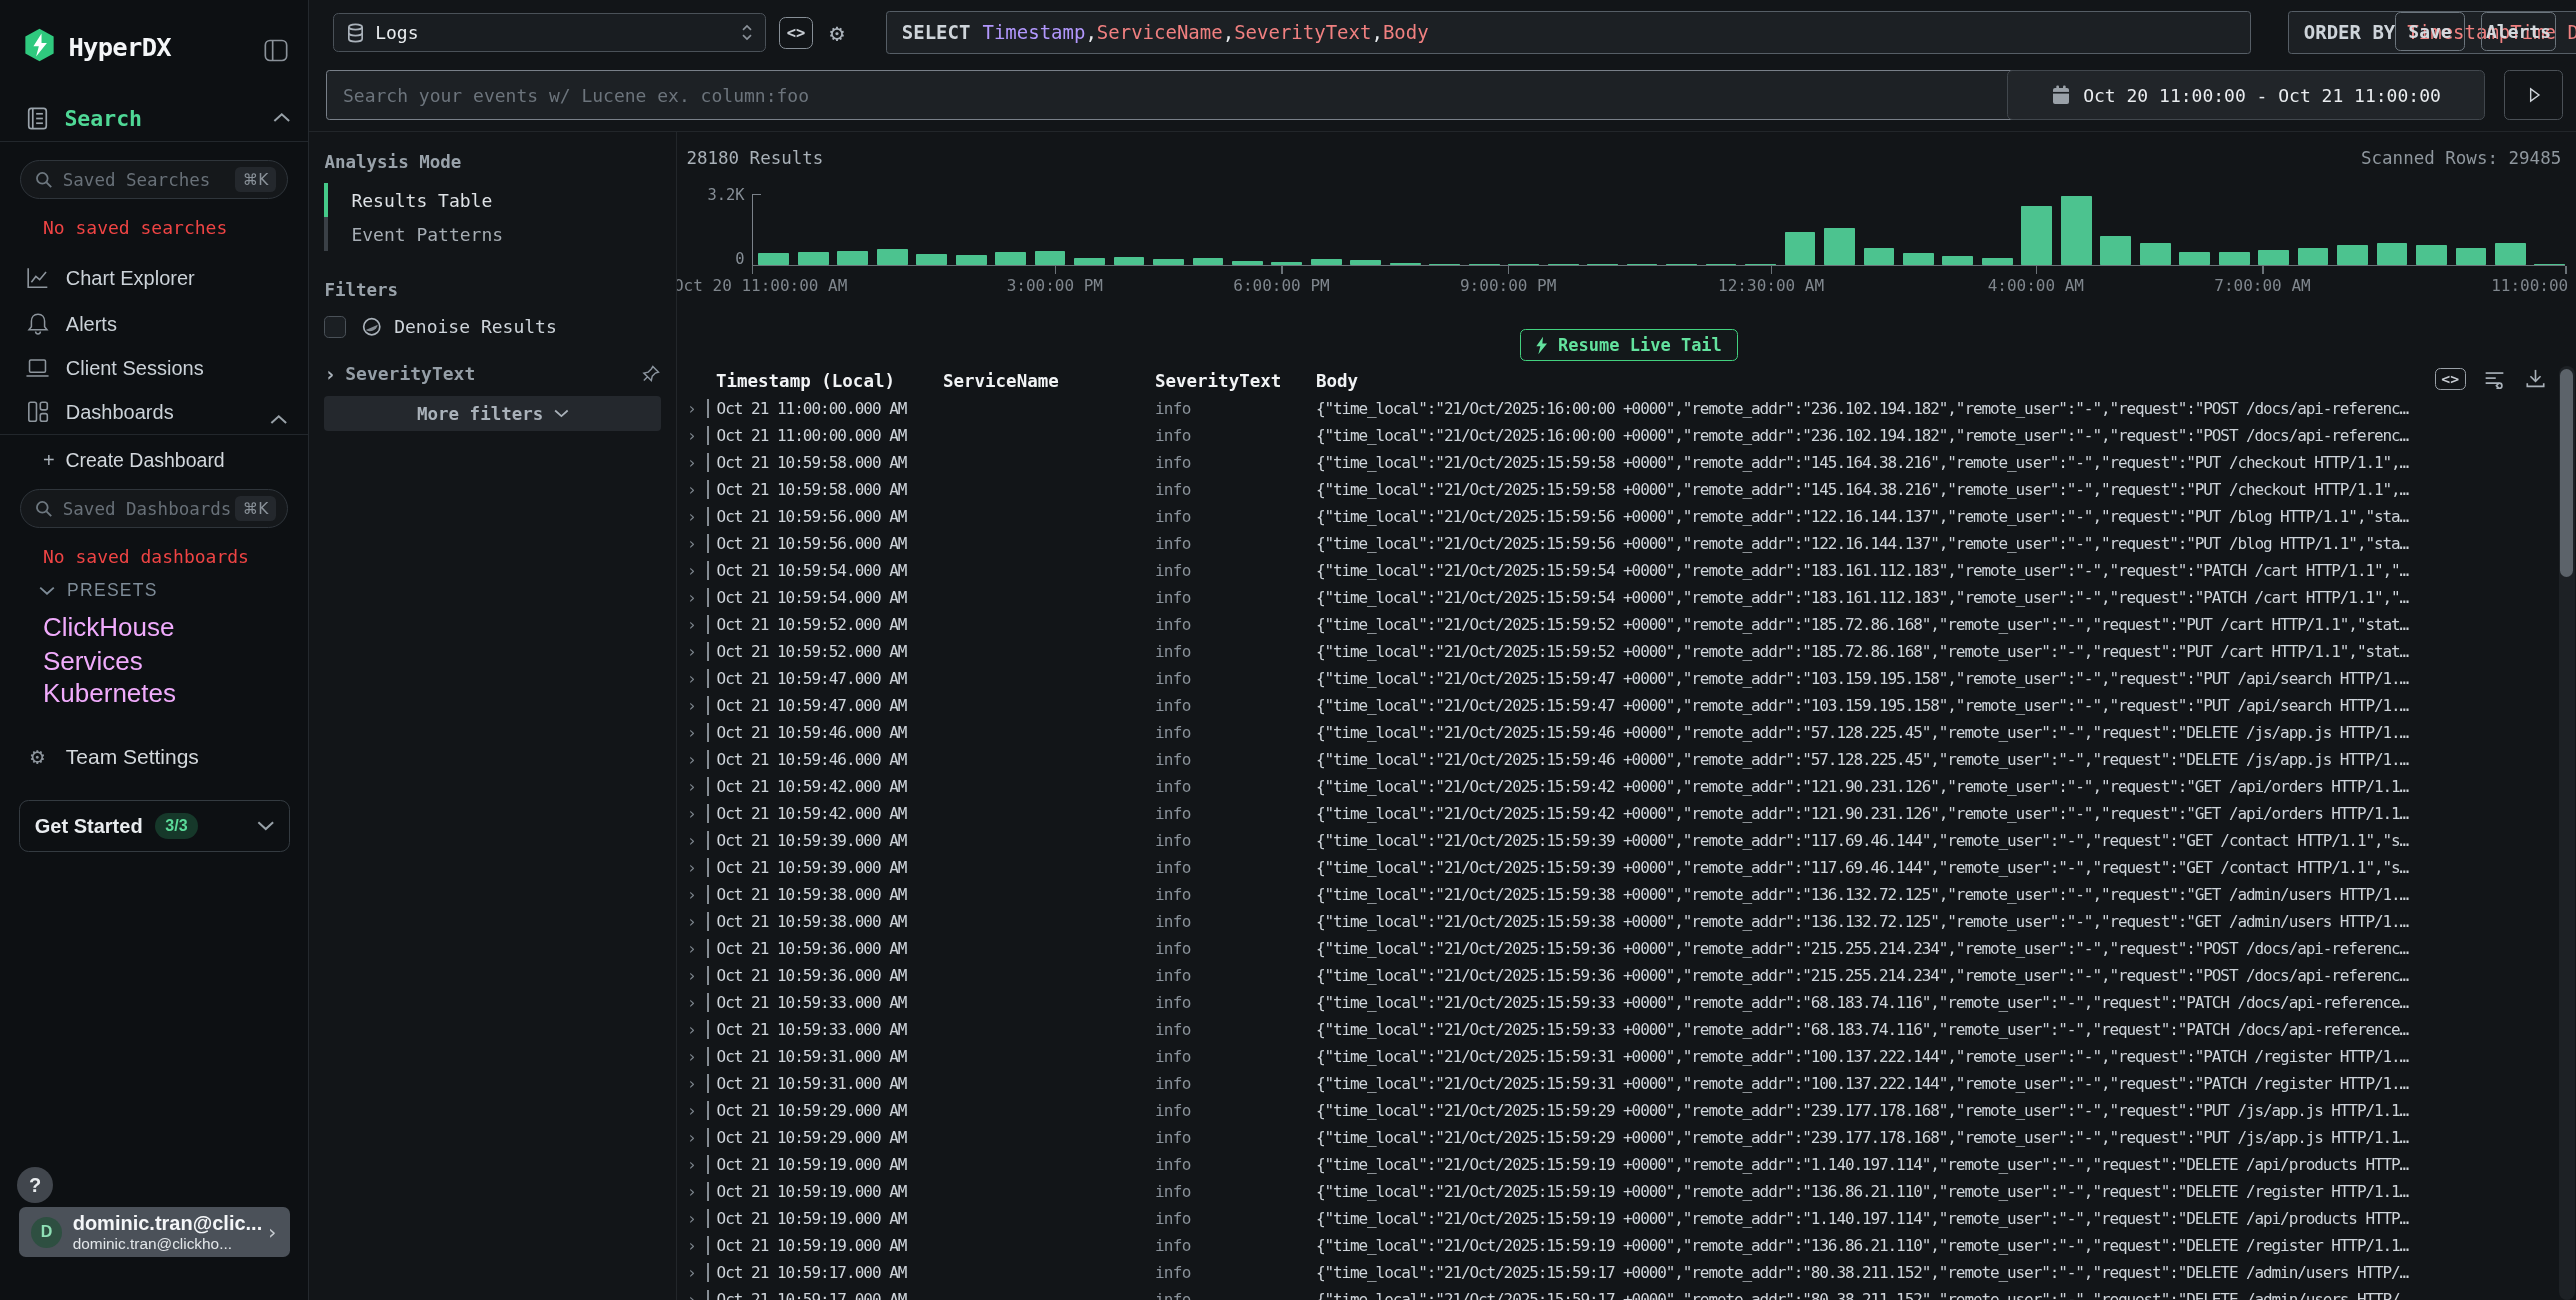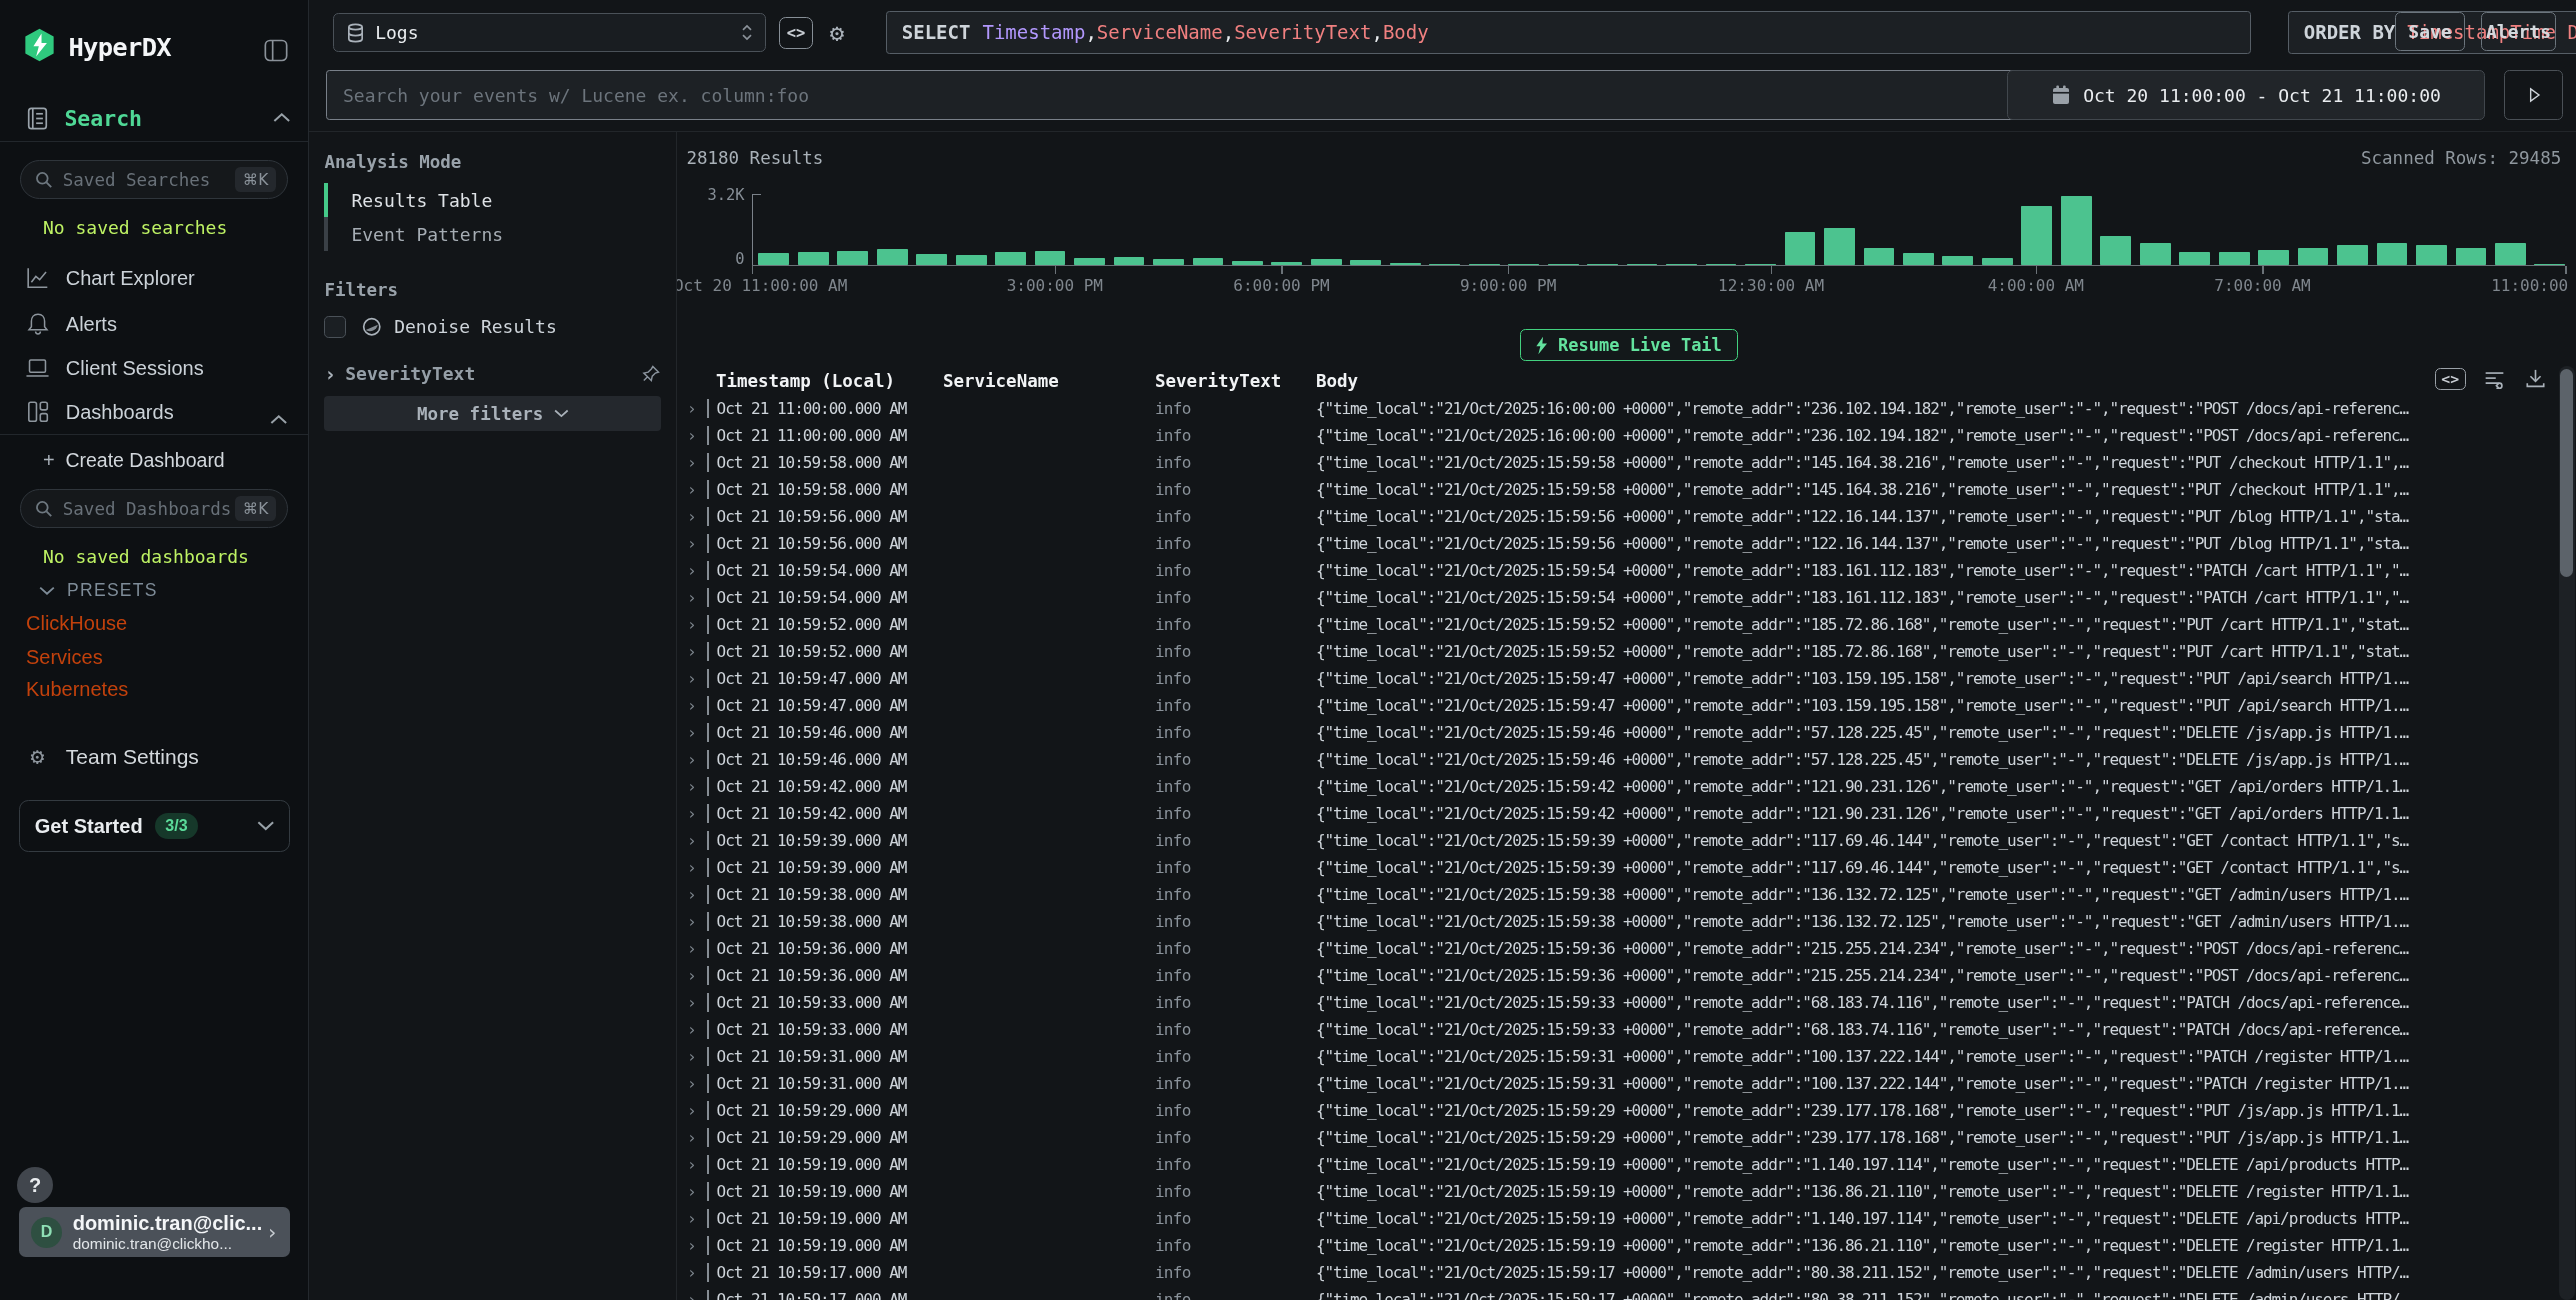--- a/index.html
+++ b/index.html
@@ -16,30 +16,30 @@
   .collapse-btn{margin-left:auto;color:#8a9199;cursor:pointer}
   .side-section{position:absolute;left:24px;right:17.5px;height:32px;display:flex;align-items:center}
   .side-section .lbl{font-weight:bold;font-size:21.5px;margin-left:13.4px}
   .green-t{color:#4fd896}
   .sec-chev{margin-left:auto;color:#98a1a8}
   .divider{position:absolute;left:0;right:0;height:0.7px;background:#22272c}
   .pill{position:absolute;left:20px;right:20px;height:39px;background:#15181b;border:1.3px solid #2f353b;border-radius:19.5px;display:flex;align-items:center;padding:0 10.7px 0 13.4px}
   .pill input{background:transparent;border:none;outline:none;color:#aeb6bd;font-family:"DejaVu Sans Mono",monospace;font-size:17.5px;flex:1;margin-left:9.4px;min-width:0}
   .pill input::placeholder{color:#687078}
   .kbd{background:#24282d;color:#8a929a;border-radius:5.4px;padding:3.4px 8px;font-size:15.4px;font-family:"DejaVu Sans",sans-serif}
-  .empty-note{position:absolute;left:43px;font-size:18px;color:#bef264}
+  .empty-note{position:absolute;left:43px;font-size:18px;color:#ef4444}
   .nav-item{position:absolute;left:24px;right:21px;height:31px;display:flex;align-items:flex-end;color:#cbd2d8;cursor:pointer}
   .nav-item .nav-lbl{font-size:20px;margin-left:14.8px}
   .nav-ic{color:#8d959d;width:27px;display:flex;justify-content:center}
   .create-dash{position:absolute;left:43px;height:27px;display:flex;align-items:center;color:#d2d7dc;cursor:pointer}
   .create-dash .plus{font-size:20px;color:#aab2ba;margin-right:10.7px;font-family:"Liberation Sans",sans-serif}
   .create-dash .cd-lbl{font-size:19.5px}
   .presets-row{position:absolute;left:39px;display:flex;align-items:center;color:#7e8c98;cursor:pointer}
   .presets-row .p-lbl{font-size:17.5px;letter-spacing:1.3px;margin-left:12px}
-  .preset-item{position:absolute;left:26px;font-size:20px;color:#c2410c;cursor:pointer}
+  .preset-item{position:absolute;left:43px;font-size:26px;color:#f0abfc;cursor:pointer}
   .gs-box{position:absolute;left:19px;width:271px;height:52px;border:1.3px solid #343b41;border-radius:9.4px;display:flex;align-items:center;padding:0 14.8px;cursor:pointer}
   .gs-lbl{font-weight:bold;font-size:20px;color:#e9ecef}
   .badge{background:#16382a;color:#5bdb9a;font-weight:bold;font-size:16px;border-radius:13.4px;padding:4px 10.7px;margin-left:12px}
   .cloud-card{position:absolute;left:20px;width:268px;height:105px;background:#17191d;border-radius:8px;text-align:center;padding-top:13.4px}
   .cloud-line{font-size:17.5px;color:#9aa3ab;line-height:25px}
   .cloud-cta{display:inline-block;margin-top:8px;background:#1e3d2c;color:#5ede9d;font-weight:bold;font-size:18px;padding:6.7px 19px;border-radius:4px;cursor:pointer}
   .help-circle{position:absolute;left:17px;width:36px;height:36px;border-radius:50%;background:#41464d;color:#e9ecef;font-weight:bold;font-size:20px;display:flex;align-items:center;justify-content:center;cursor:pointer}
   .user-row{position:absolute;left:19px;width:271px;height:50px;background:#4b5159;border-radius:6.7px;display:flex;align-items:center;padding:0 12px;cursor:pointer}
   .avatar{width:31px;height:31px;border-radius:50%;background:#2e4f41;color:#8fe0b6;font-weight:bold;font-size:16px;display:flex;align-items:center;justify-content:center;flex:none}
   .user-texts{margin-left:10.7px;min-width:0;flex:1}

